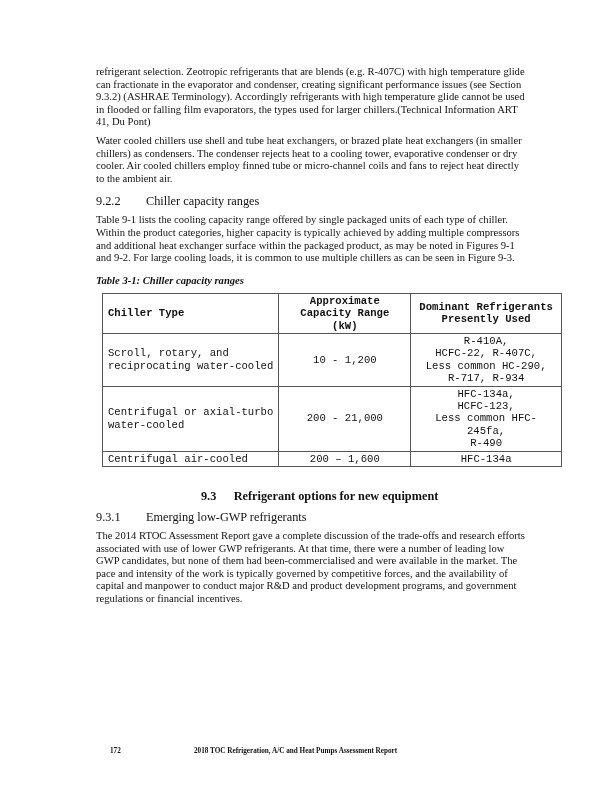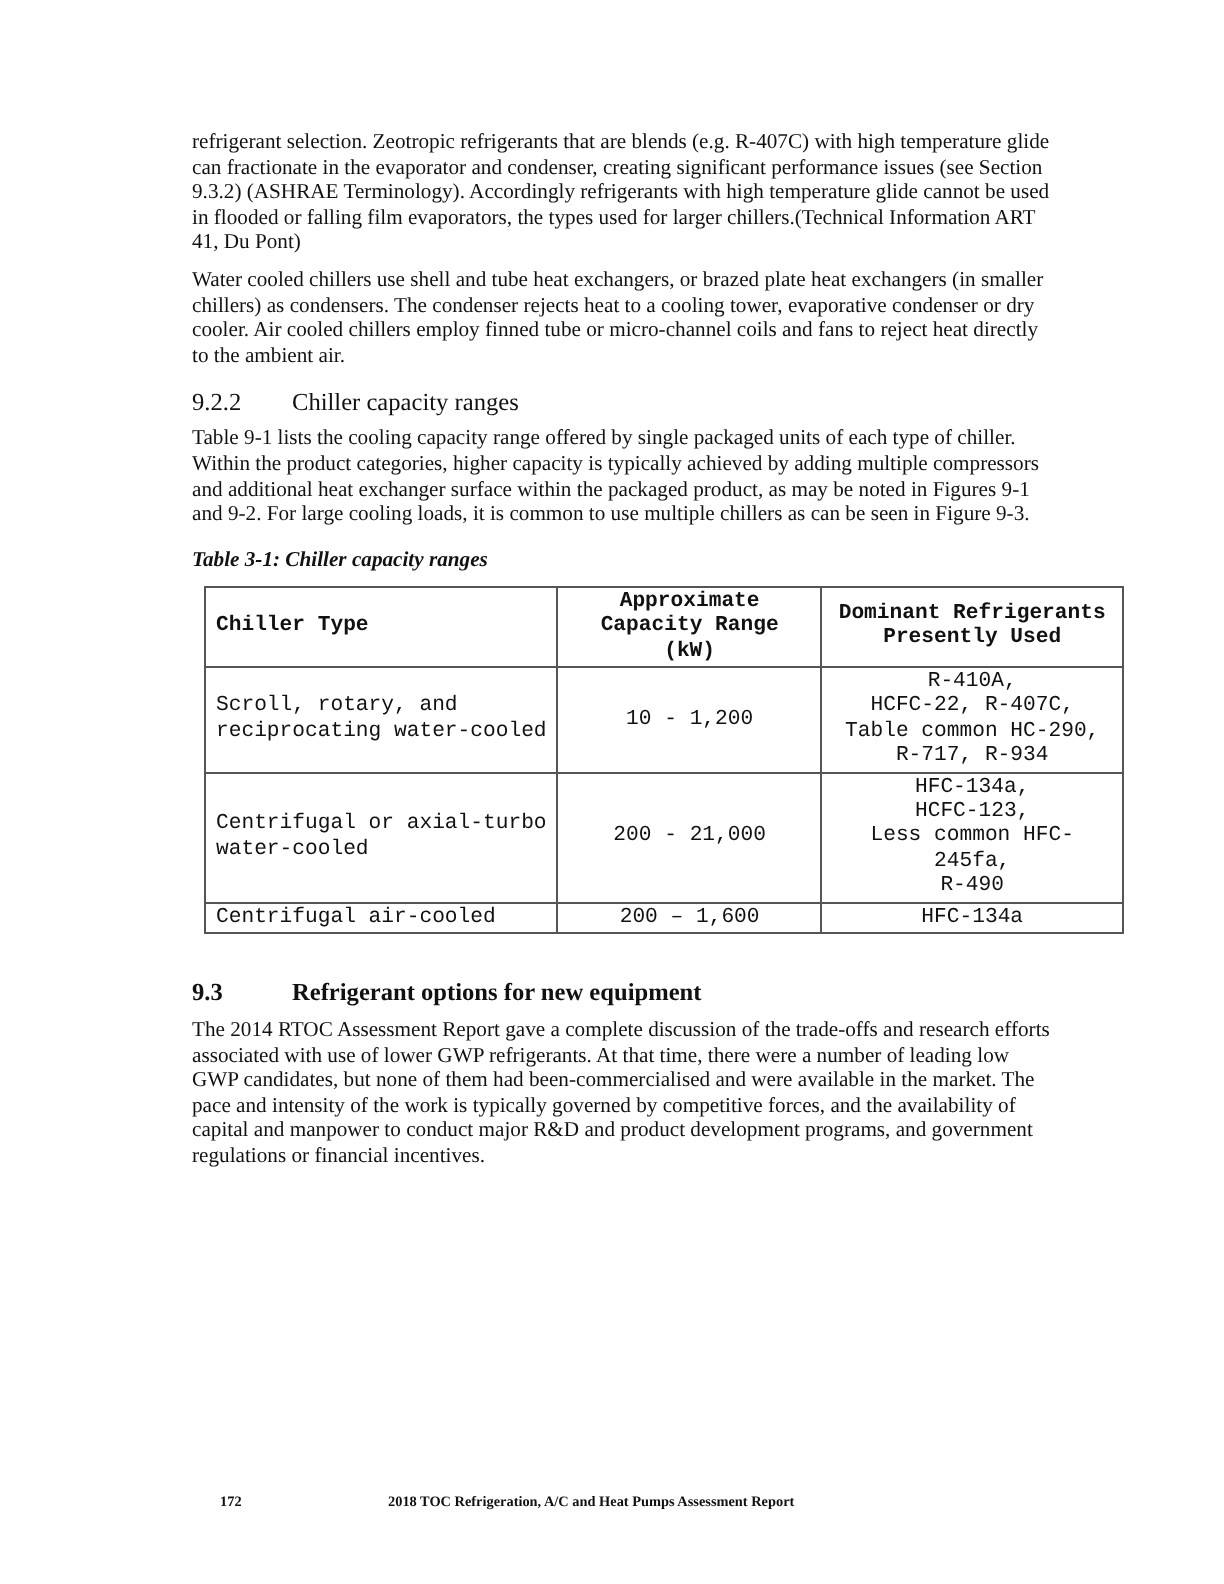--- a/index.html
+++ b/index.html
@@ -12,21 +12,21 @@
   h3.sub { margin: 0 0 5px 0; font-weight: normal; font-size: 12.3px; line-height: 15px; }
   h3.sub .num { display: inline-block; width: 50px; }
   .p3 { margin-bottom: 9px; }
   .caption { font-weight: bold; font-style: italic; font-size: 10.6px; line-height: 13px; margin: 4px 0 6px 0; }
   table { border-collapse: collapse; margin-left: 6px; width: 460px; font-size: 10.6px; line-height: 12.4px; font-family: Liberation Mono, monospace; }
   td, th { border: 1px solid #555; padding: 1px 5px; vertical-align: middle; }
   th { font-weight: bold; text-align: center; }
   th.left, td.left { text-align: left; }
   td.center { text-align: center; }
   .c1 { width: 147px; } .c2 { width: 107px; } .c3 { width: 124px; }
-  h2.sec { margin: 22px 0 6px 0; font-size: 12.3px; font-weight: bold; line-height: 15px; }
+  h2.sec { margin: 22px 0 6px 0; font-size: 12.3px; font-weight: bold; line-height: 15px; text-align: center; }
   h2.sec .num { display: inline-block; width: 50px; }
   .footer { position: absolute; top: 747px; left: 110px; font-size: 7.2px; font-weight: bold; }
   .footer .pg { display: inline-block; width: 84px; }
 </style>
 </head>
 <body>
 
 <div class="page">
   <p class="p1">refrigerant selection.  Zeotropic refrigerants that are blends (e.g. R-407C) with high temperature glide can fractionate in the evaporator and condenser, creating significant performance issues (see Section 9.3.2)  (ASHRAE Terminology).  Accordingly refrigerants with high temperature glide cannot be used in flooded or falling film evaporators, the types used for larger chillers.(Technical Information ART 41, Du Pont)</p>
   <p class="p2">Water cooled chillers use shell and tube heat exchangers, or brazed plate heat exchangers (in smaller chillers) as condensers. The condenser rejects heat to a cooling tower, evaporative condenser or dry cooler. Air cooled chillers employ finned tube or micro-channel coils and fans to reject heat directly to the ambient air.</p>
@@ -46,21 +46,21 @@
         <th class="c3">Dominant Refrigerants Presently Used</th>
       </tr>
     </thead>
     <tbody>
       <tr>
         <td class="left">Scroll, rotary, and reciprocating water-cooled</td>
         <td class="center">10 - 1,200</td>
         <td class="center">
           <div>R-410A,</div>
           <div>HCFC-22, R-407C,</div>
-          <div>Table common HC-290,</div>
+          <div>Less common HC-290,</div>
           <div>R-717, R-934</div>
         </td>
       </tr>
       <tr>
         <td class="left">Centrifugal or axial-turbo water-cooled</td>
         <td class="center">200 - 21,000</td>
         <td class="center">
           <div>HFC-134a,</div>
           <div>HCFC-123,</div>
           <div>Less common HFC-245fa,</div>
@@ -73,18 +73,21 @@
         <td class="center">
           <div>HFC-134a</div>
         </td>
       </tr>
     </tbody>
   </table>
 
   <h2 class="sec">
     <span class="num">9.3</span><span>Refrigerant options for new equipment</span>
   </h2>
+  <h3 class="sub">
+    <span class="num">9.3.1</span><span>Emerging low-GWP refrigerants</span>
+  </h3>
   <p>The 2014 RTOC Assessment Report gave a complete discussion of the trade-offs and research efforts associated with use of lower GWP refrigerants. At that time, there were a number of leading low GWP candidates, but none of them had been-commercialised and were available in the market. The pace and intensity of the work is typically governed by competitive forces, and the availability of capital and manpower to conduct major R&amp;D and product development programs, and government regulations or financial incentives.</p>
 </div>
 
 <div class="footer">
   <span class="pg">172</span><span>2018 TOC Refrigeration, A/C and Heat Pumps Assessment Report</span>
 </div>
 
 </body></html>

